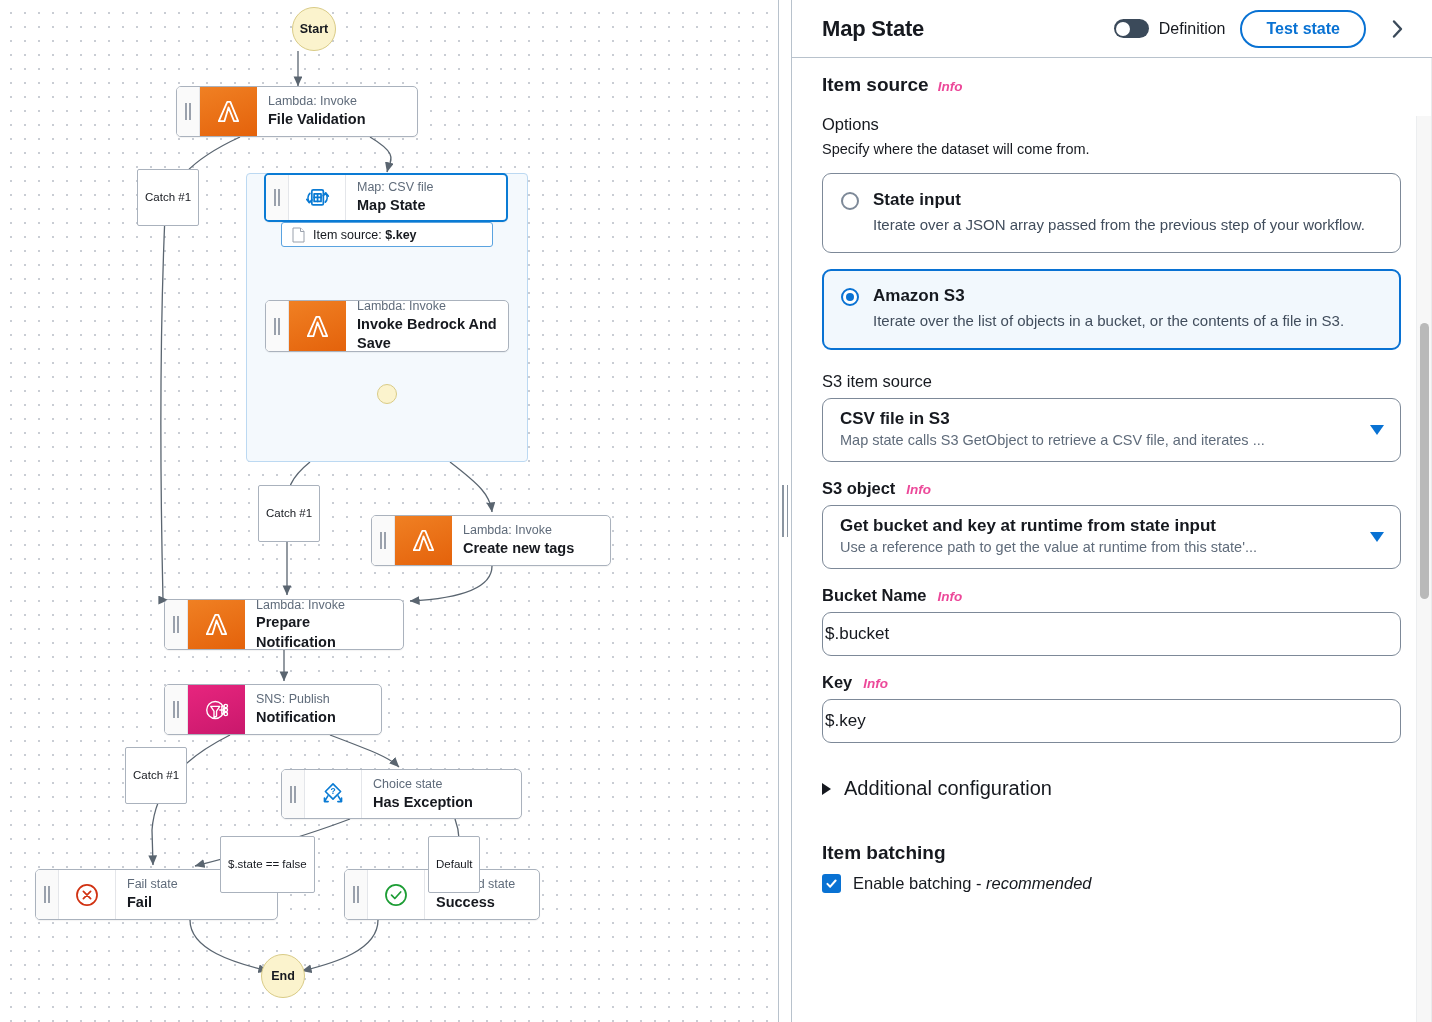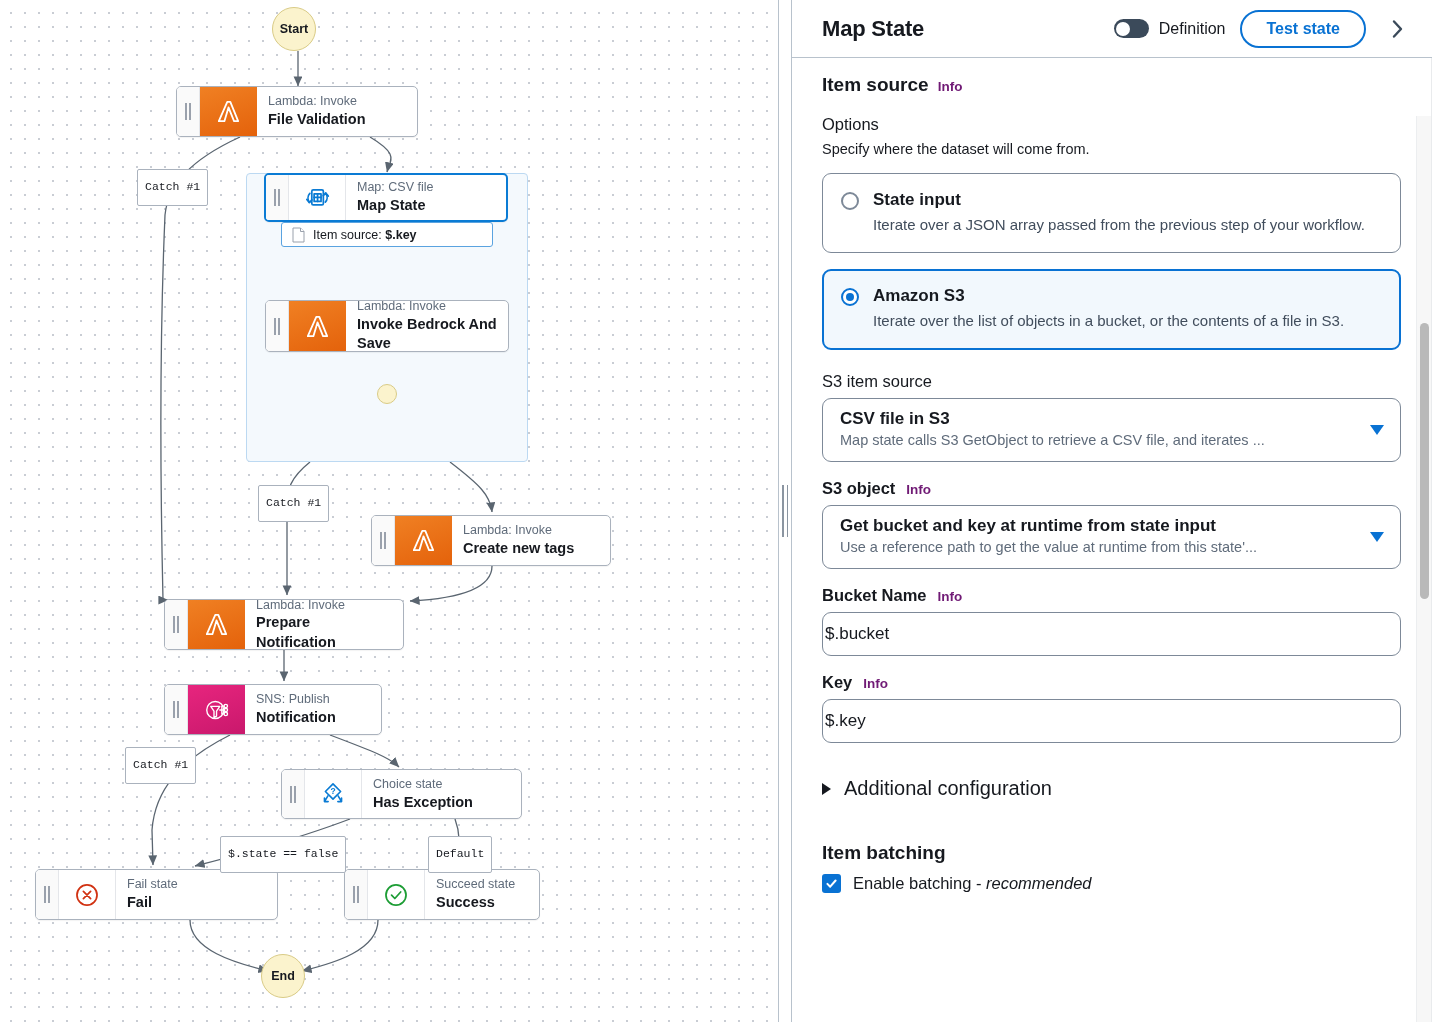--- a/index.html
+++ b/index.html
@@ -70,21 +70,21 @@
     display: flex; align-items: center; gap: 8px; padding: 0 10px;
     font-size: 12.5px; color: #16191f;
   }
   .item-source-bar b { font-weight: 700; }
 
   
   .edge-label {
     position: absolute; background: #ffffff;
     border: 1px solid #aab2bd; border-radius: 2px;
     font-size: 11.5px; color: #16191f;
-    padding: 10px 7px; white-space: nowrap; line-height: 1.3; font-family: Liberation Mono, monospace;
+    padding: 20px 7px; white-space: nowrap; line-height: 1.3;
   }
 
   
   .splitter {
     position: relative; width: 14px; height: 1022px; flex: none;
     background: #ffffff;
     border-left: 1px solid #b8c2cc; border-right: 1px solid #b8c2cc;
     display: flex; align-items: center; justify-content: center;
   }
   .splitter .bars { display: flex; gap: 3px; }
@@ -118,21 +118,21 @@
     color: #3b4a5a; display: flex; align-items: center;
   }
 
   .panel-body {
     flex: 1; overflow: hidden; position: relative;
     padding: 16px 30px 0 30px;
     border-right: 1px solid #e9ebed;
   }
 
   .sec-title { font-size: 19px; font-weight: 700; color: #16191f; display: flex; align-items: baseline; gap: 9px; }
-  .info-link { font-size: 13.5px; color: #701a75; font-weight: 700; cursor: pointer; }
+  .info-link { font-size: 13.5px; color: #ec4899; font-weight: 700; cursor: pointer; font-style: italic; }
   .sub-head { font-size: 16.5px; color: #16191f; margin-top: 19px; }
   .sub-desc { font-size: 14.5px; color: #16191f; margin-top: 7px; }
 
   .radio-card {
     border: 1px solid #7d8998; border-radius: 9px; padding: 15px 18px 17px 18px;
     display: flex; gap: 14px; margin-top: 16px; cursor: pointer; background: #ffffff;
   }
   .radio-card.selected { border: 2px solid #0972d3; background: #f2f8fd; padding: 14px 17px 16px 17px; }
   .radio-dot {
     width: 18px; height: 18px; border-radius: 50%; border: 2px solid #7d8998;
@@ -235,21 +235,21 @@
         <path d="M350,819 C300,838 250,852 195,866"></path>
 
         <path d="M455,819 C462,838 458,850 457,866"></path>
 
         <path d="M190,920 C190,950 235,963 268,971"></path>
 
         <path d="M378,920 C378,950 335,963 302,971"></path>
       </g>
     </svg>
 
-    <div class="terminal" style="left:272px; top:7px; width:44px; height:44px;text-align:center;">
+    <div class="terminal" style="left:292px; top:7px; width:44px; height:44px;text-align:center;">
       <span>Start</span>
     </div>
 
     <div class="node" style="left:176px; top:86px; width:242px; height:51px;">
       <div class="grip">
           <i></i>
           <i></i>
         </div>
       <div class="icon-box lambda">
         <svg width="29" height="29" viewBox="0 0 24 24" fill="none" stroke="#fff" stroke-width="1.5" stroke-linejoin="round">

